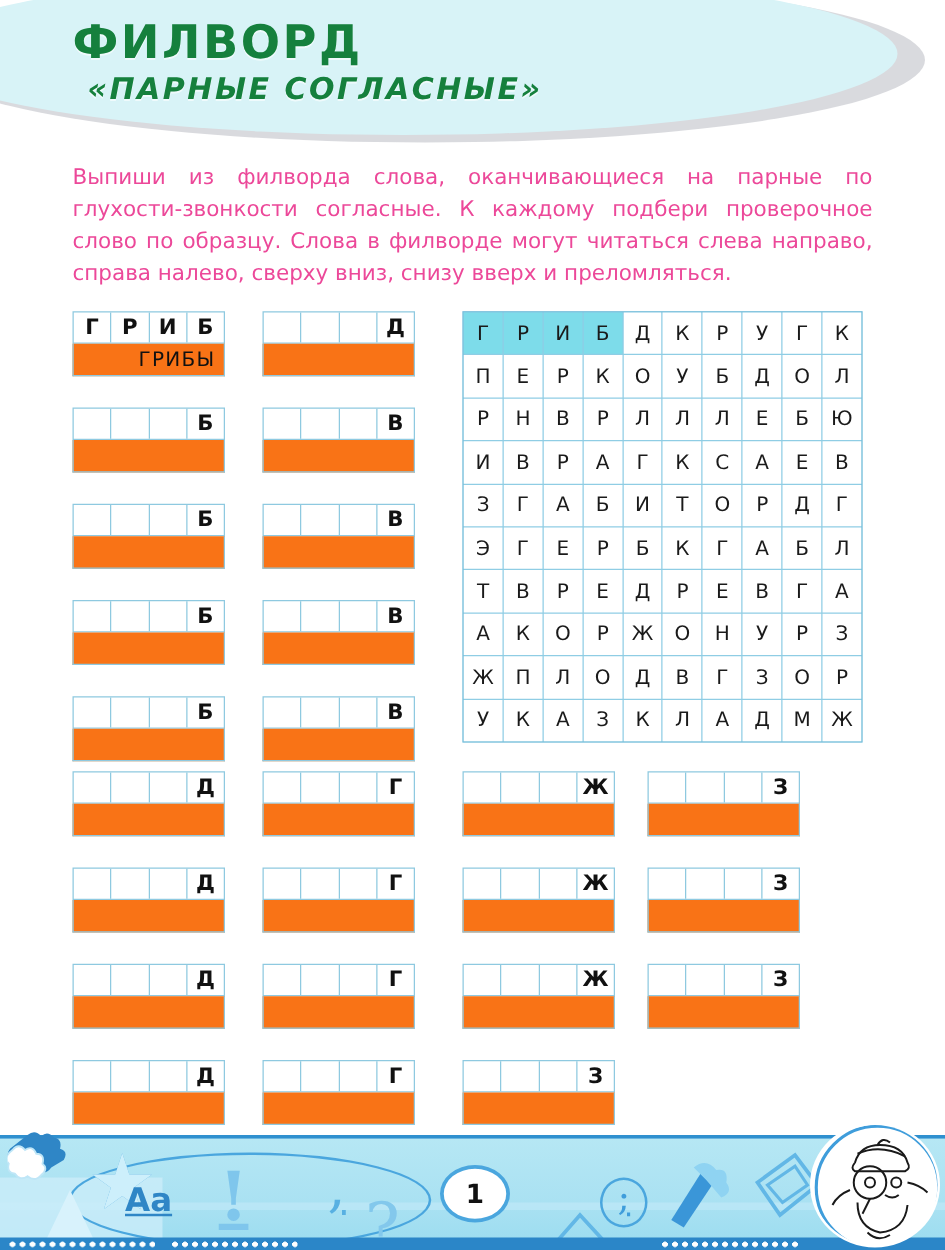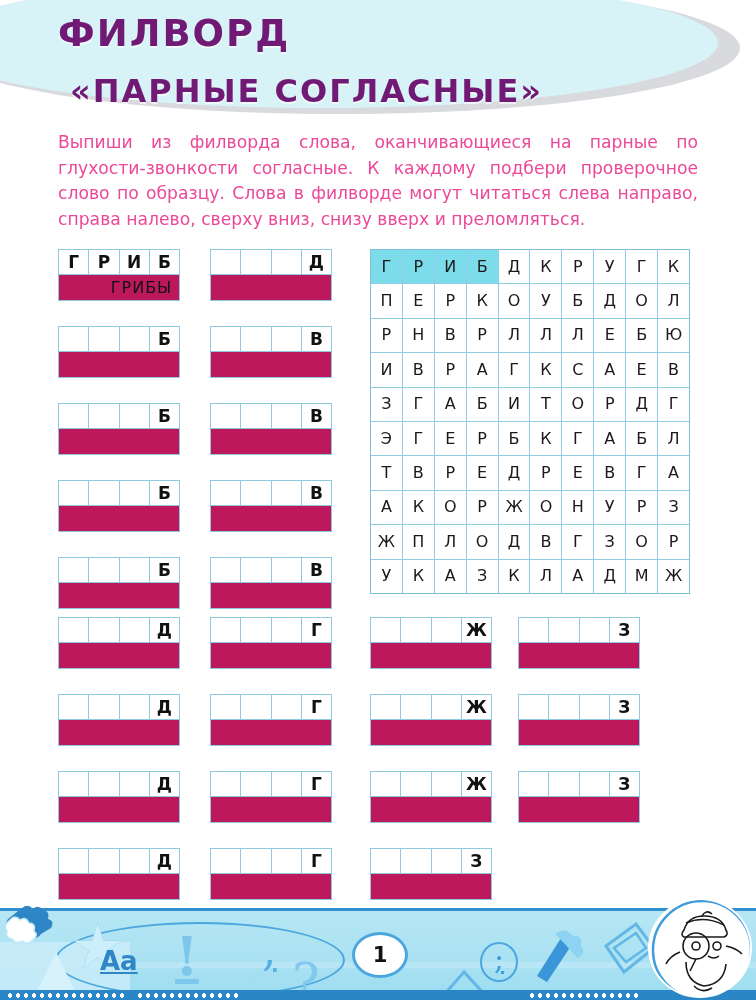--- a/index.html
+++ b/index.html
@@ -38,29 +38,29 @@
     width: 790px; height: 130px;
     border-radius: 50% / 50%;
     background: #d8f3f7;
   }
   #header-text {
     position: absolute;
     left: 58px; top: 14px;
     width: 640px;
   }
   .hdr-line {
-    color: #701a75;
+    color: #15803d;
     font-weight: bold;
     font-family: "DejaVu Sans", "Liberation Sans", sans-serif;
     letter-spacing: 2px;
     line-height: 1.06;
     text-shadow: 0 2px 0 rgba(255,255,255,.6);
   }
   #hdr-line-1 { font-size: 37px; }
-  #hdr-line-2 { font-size: 32px; margin-top: 22px; margin-left: 12px; }
+  #hdr-line-2 { font-size: 24px; margin-top: 6px; margin-left: 12px; font-style: italic; }
 
   
   #intro {
     position: absolute;
     left: 58px; top: 130px;
     width: 640px;
     font-size: 17.2px;
     line-height: 25.5px;
     color: #ec4899;
     text-align: justify;
@@ -83,21 +83,21 @@
     font-weight: bold;
     color: #111;
     font-family: "DejaVu Sans", "Liberation Sans", sans-serif;
     line-height: 1;
   }
   .ans-cell:last-child { border-right: none; }
   .ans-check {
     width: 122px; height: 26px;
     border: 1.6px solid #8ec9e0;
     border-top: none;
-    background: #be185d;
+    background: #f97316;
     display: flex; align-items: center; justify-content: center;
     font-size: 16px;
     color: #111;
     letter-spacing: 1px;
     font-family: "DejaVu Sans", "Liberation Sans", sans-serif;
     padding-left: 45px;
   }
 
   
   #puzzle-grid {

